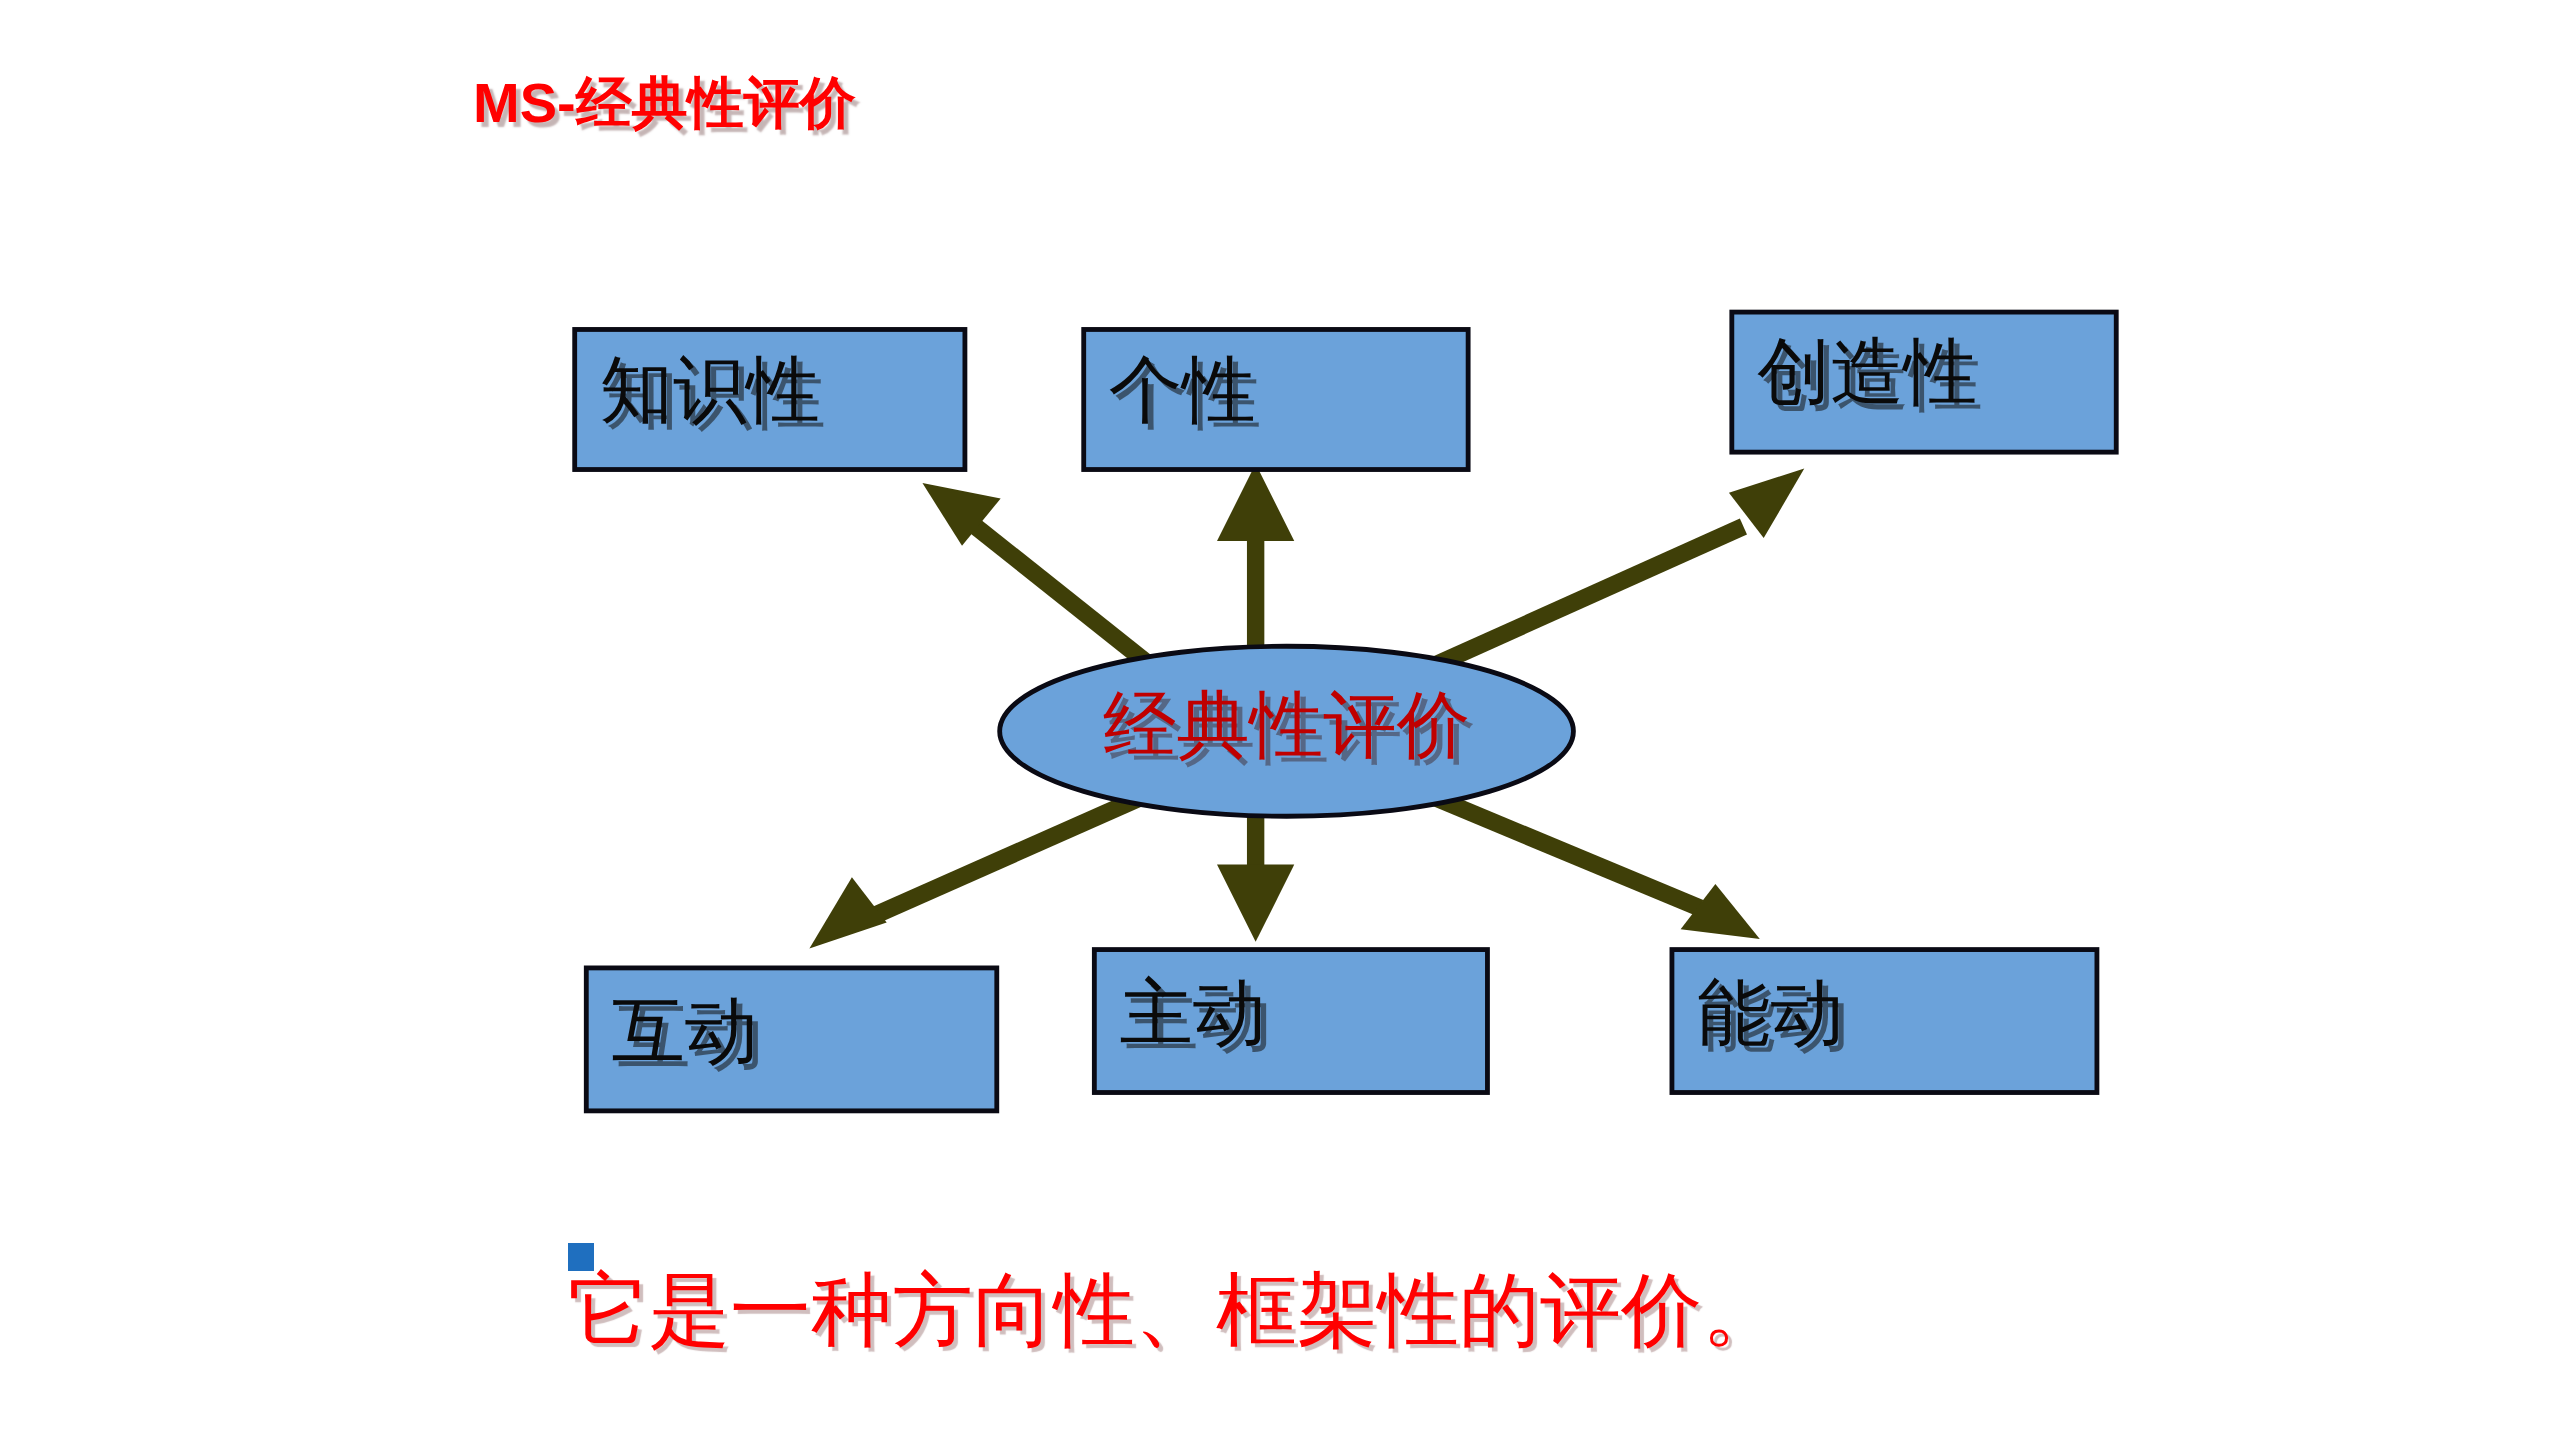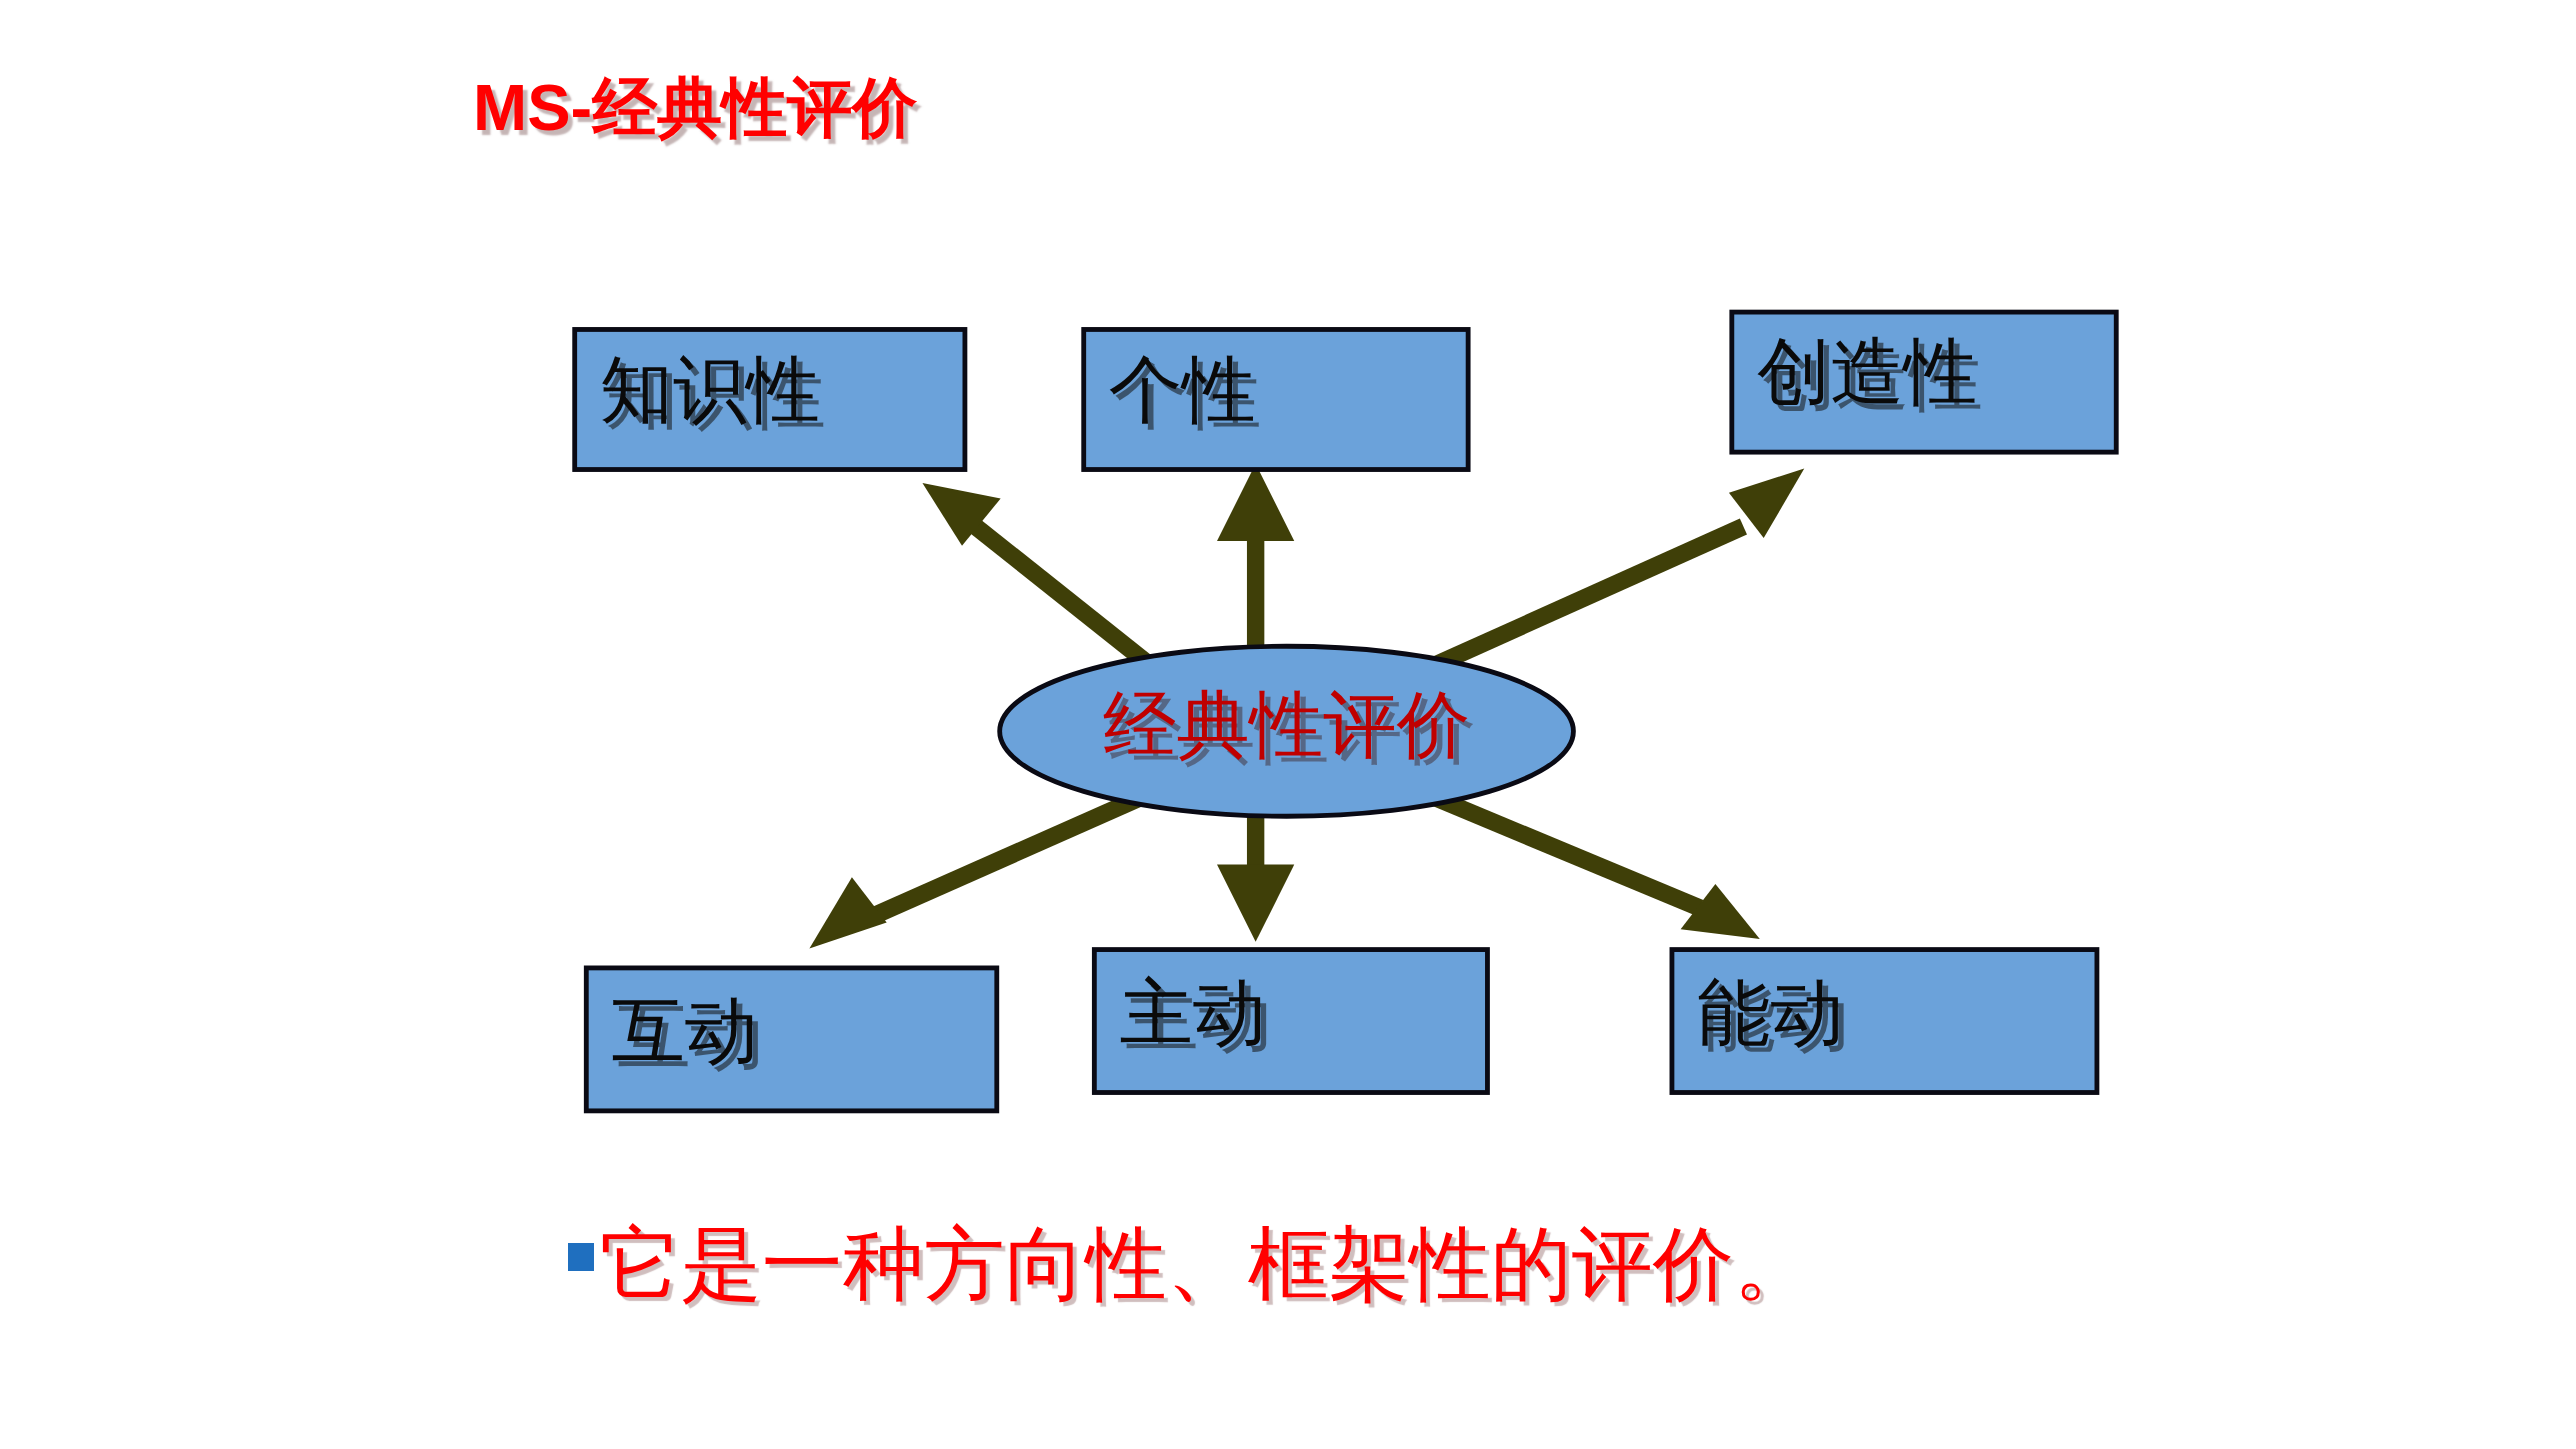--- a/index.html
+++ b/index.html
@@ -22,21 +22,21 @@
     height: 1450px;
     background: #ffffff;
   }
 
   
   #slide-title {
     position: absolute;
     left: 473px;
     top: 75px;
     font-family: "Liberation Sans", "DejaVu Sans", sans-serif;
-    font-size: 65px;
+    font-size: 56px;
     font-weight: bold;
     color: #FF0000;
     letter-spacing: 0px;
     white-space: nowrap;
     text-shadow: 4.8px 4.8px 1.9px rgba(150,120,120,0.55);
     line-height: 1;
   }
 
   
   #diagram {
@@ -95,20 +95,21 @@
   }
 
   
   #bullet-line {
     position: absolute;
     left: 568px;
     top: 1225px;
     display: flex;
     align-items: flex-start;
     white-space: nowrap;
+    flex-direction: column;
   }
   #bullet-marker {
     width: 26px;
     height: 28px;
     background: #1F6FBF;
     margin-top: 18.4px;
     margin-right: 5.8px;
     flex: 0 0 auto;
   }
   #bullet-text {

